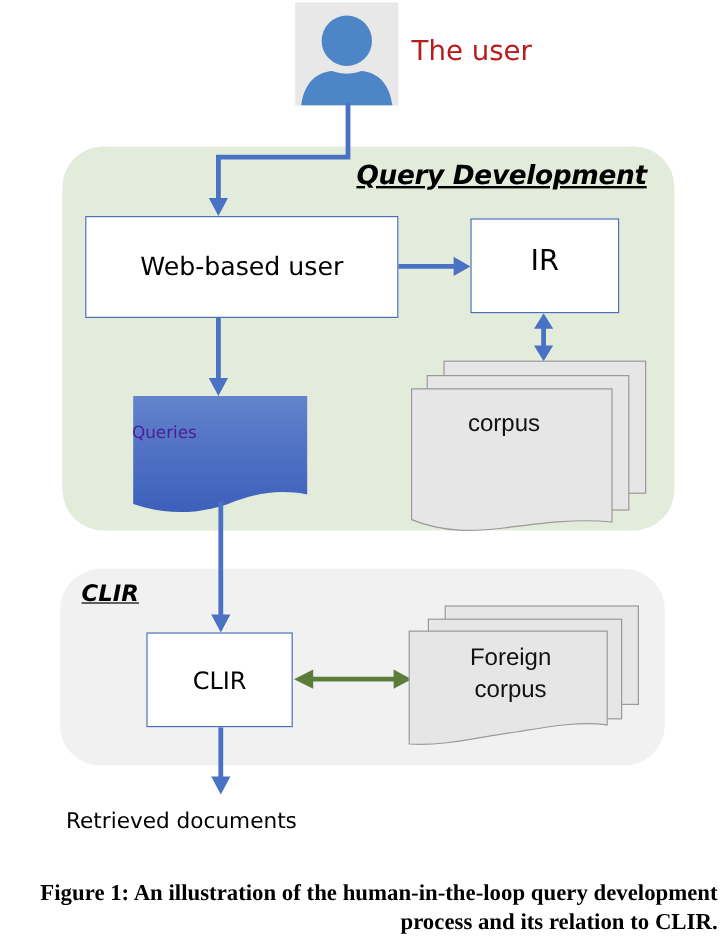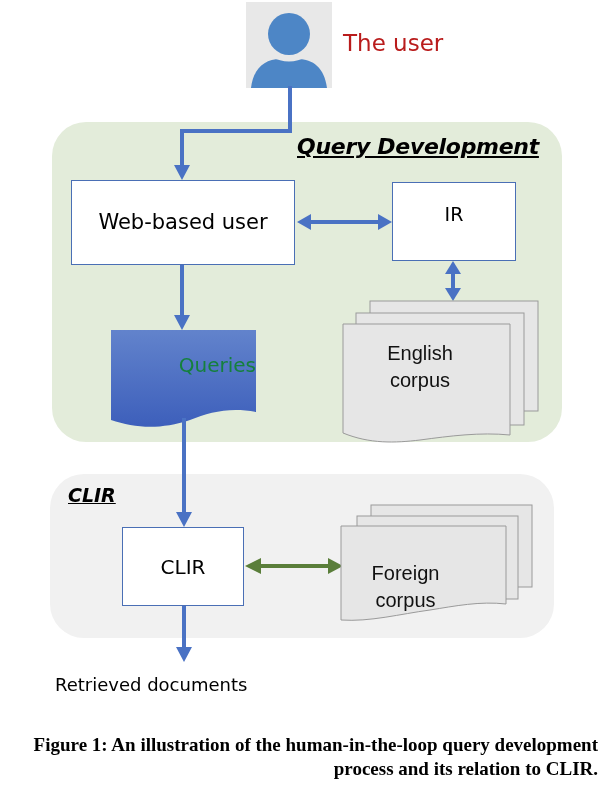--- a/index.html
+++ b/index.html
@@ -5,31 +5,31 @@
   html, body { margin:0; padding:0; background:#ffffff; }
   body { width:603px; height:791px; position:relative; overflow:hidden; font-family:"DejaVu Sans", sans-serif; }
   .abs { position:absolute; }
   .region { border-radius:34px; }
   #qd-region { left:52px; top:122px; width:510px; height:320px; background:#e3ecda; }
   #clir-region { left:50px; top:474px; width:504px; height:164px; background:#f1f1f1; }
   .region-title { font-family:"DejaVu Sans", sans-serif; font-weight:bold; text-decoration:underline; color:#000;font-style:italic; }
   #qd-title { left:297px; top:134px; font-size:22px; letter-spacing:-0.3px; }
   #clir-title { left:68px; top:484px; font-size:19px; }
   .box { background:#ffffff; border:1.5px solid #4a6fb5; box-sizing:border-box; display:flex; align-items:center; justify-content:center; text-align:center; color:#000; font-family:"DejaVu Sans", sans-serif; }
-  #web-ui-box { left:71px; top:180px; width:224px; height:85px; font-size:21px; line-height:31px; }
-  #ir-box { left:392px; top:182px; width:124px; height:79px; font-size:19px; align-items:flex-start; padding-top:20px; }
+  #web-ui-box { left:71px; top:180px; width:261px; height:85px; font-size:21px; line-height:31px; }
+  #ir-box { left:392px; top:182px; width:124px; height:79px; font-size:24px; align-items:flex-start; padding-top:20px; }
   #clir-box { left:122px; top:527px; width:122px; height:79px; font-size:20px; }
   #user-tile { left:246px; top:2px; width:86px; height:86px; background:#e8e8e8; }
   #user-label { left:343px; top:30px; font-size:23px; color:#b91c1c; }
   #retrieved-label { left:55px; top:674px; font-size:18px; color:#000; }
   #caption { left:8px; top:733px; width:590px; font-family:"Liberation Serif", serif; font-weight:bold; font-size:19px; line-height:24px; color:#000;text-align:right; }
   .doc-text { font-family:"Liberation Sans", sans-serif; font-size:20px; color:#111; text-align:center; line-height:27px; }
   #english-text { left:345px; top:340px; width:150px; }
-  #foreign-text { left:343px; top:560px; width:125px; }
-  #queries-text { left:110px; top:353px; width:146px; text-align:right; font-size:20px; color:#15803d; }
+  #foreign-text { left:343px; top:535px; width:125px;padding-left:20px; }
+  #queries-text { left:110px; top:353px; width:146px; text-align:left; font-size:14px; color:#4c1d95; }
   svg { position:absolute; left:0; top:0; }
 </style>
 </head>
 <body>
 
 <div id="qd-region" class="abs region"></div>
 <div id="clir-region" class="abs region"></div>
 <div id="qd-title" class="abs region-title">Query Development</div>
 <div id="clir-title" class="abs region-title">CLIR</div>
 
@@ -111,21 +111,20 @@
 <div id="ir-box" class="abs box">
   <span>IR</span>
 </div>
 <div id="clir-box" class="abs box">
   <span>CLIR</span>
 </div>
 
 <div id="queries-text" class="abs">Queries</div>
 
 <div id="english-text" class="abs doc-text">
-  <div>English</div>
   <div>corpus</div>
 </div>
 
 <div id="foreign-text" class="abs doc-text">
   <div>Foreign</div>
   <div>corpus</div>
 </div>
 
 <div id="retrieved-label" class="abs">Retrieved documents</div>
 

